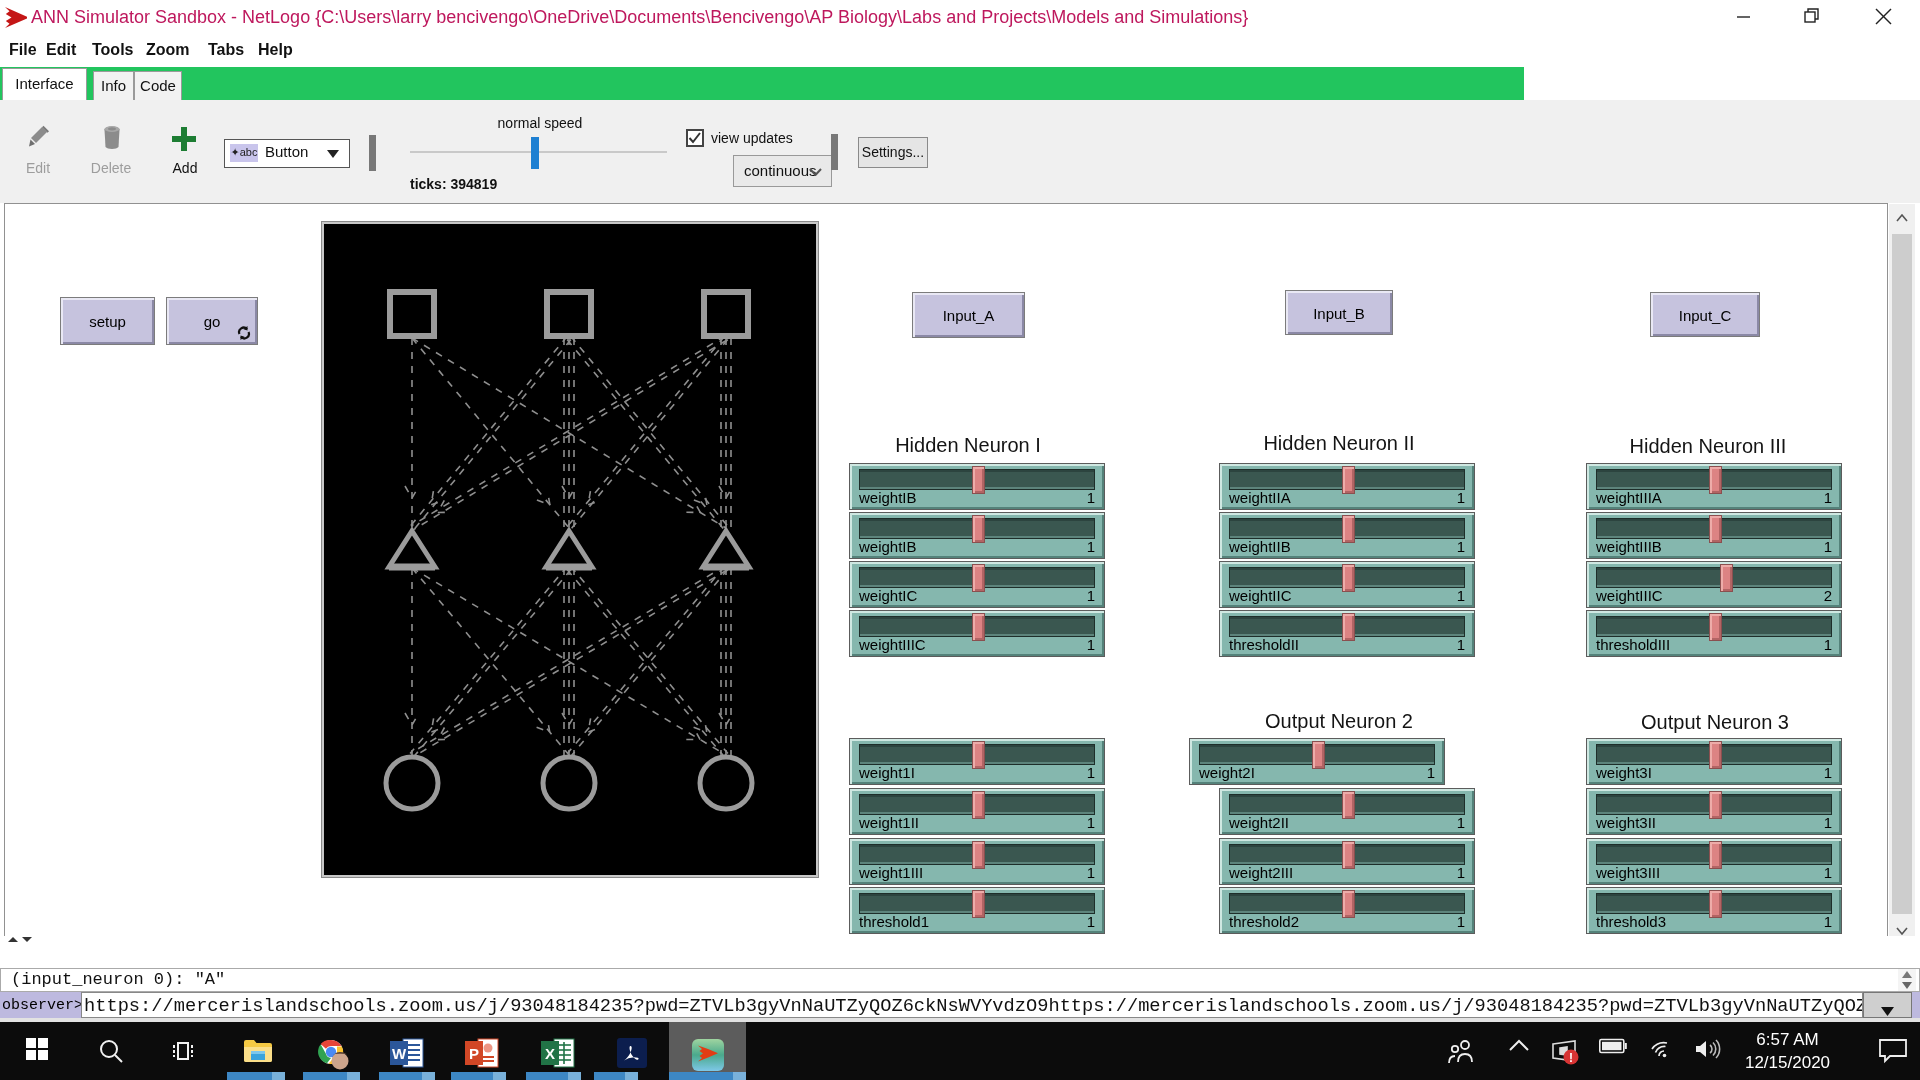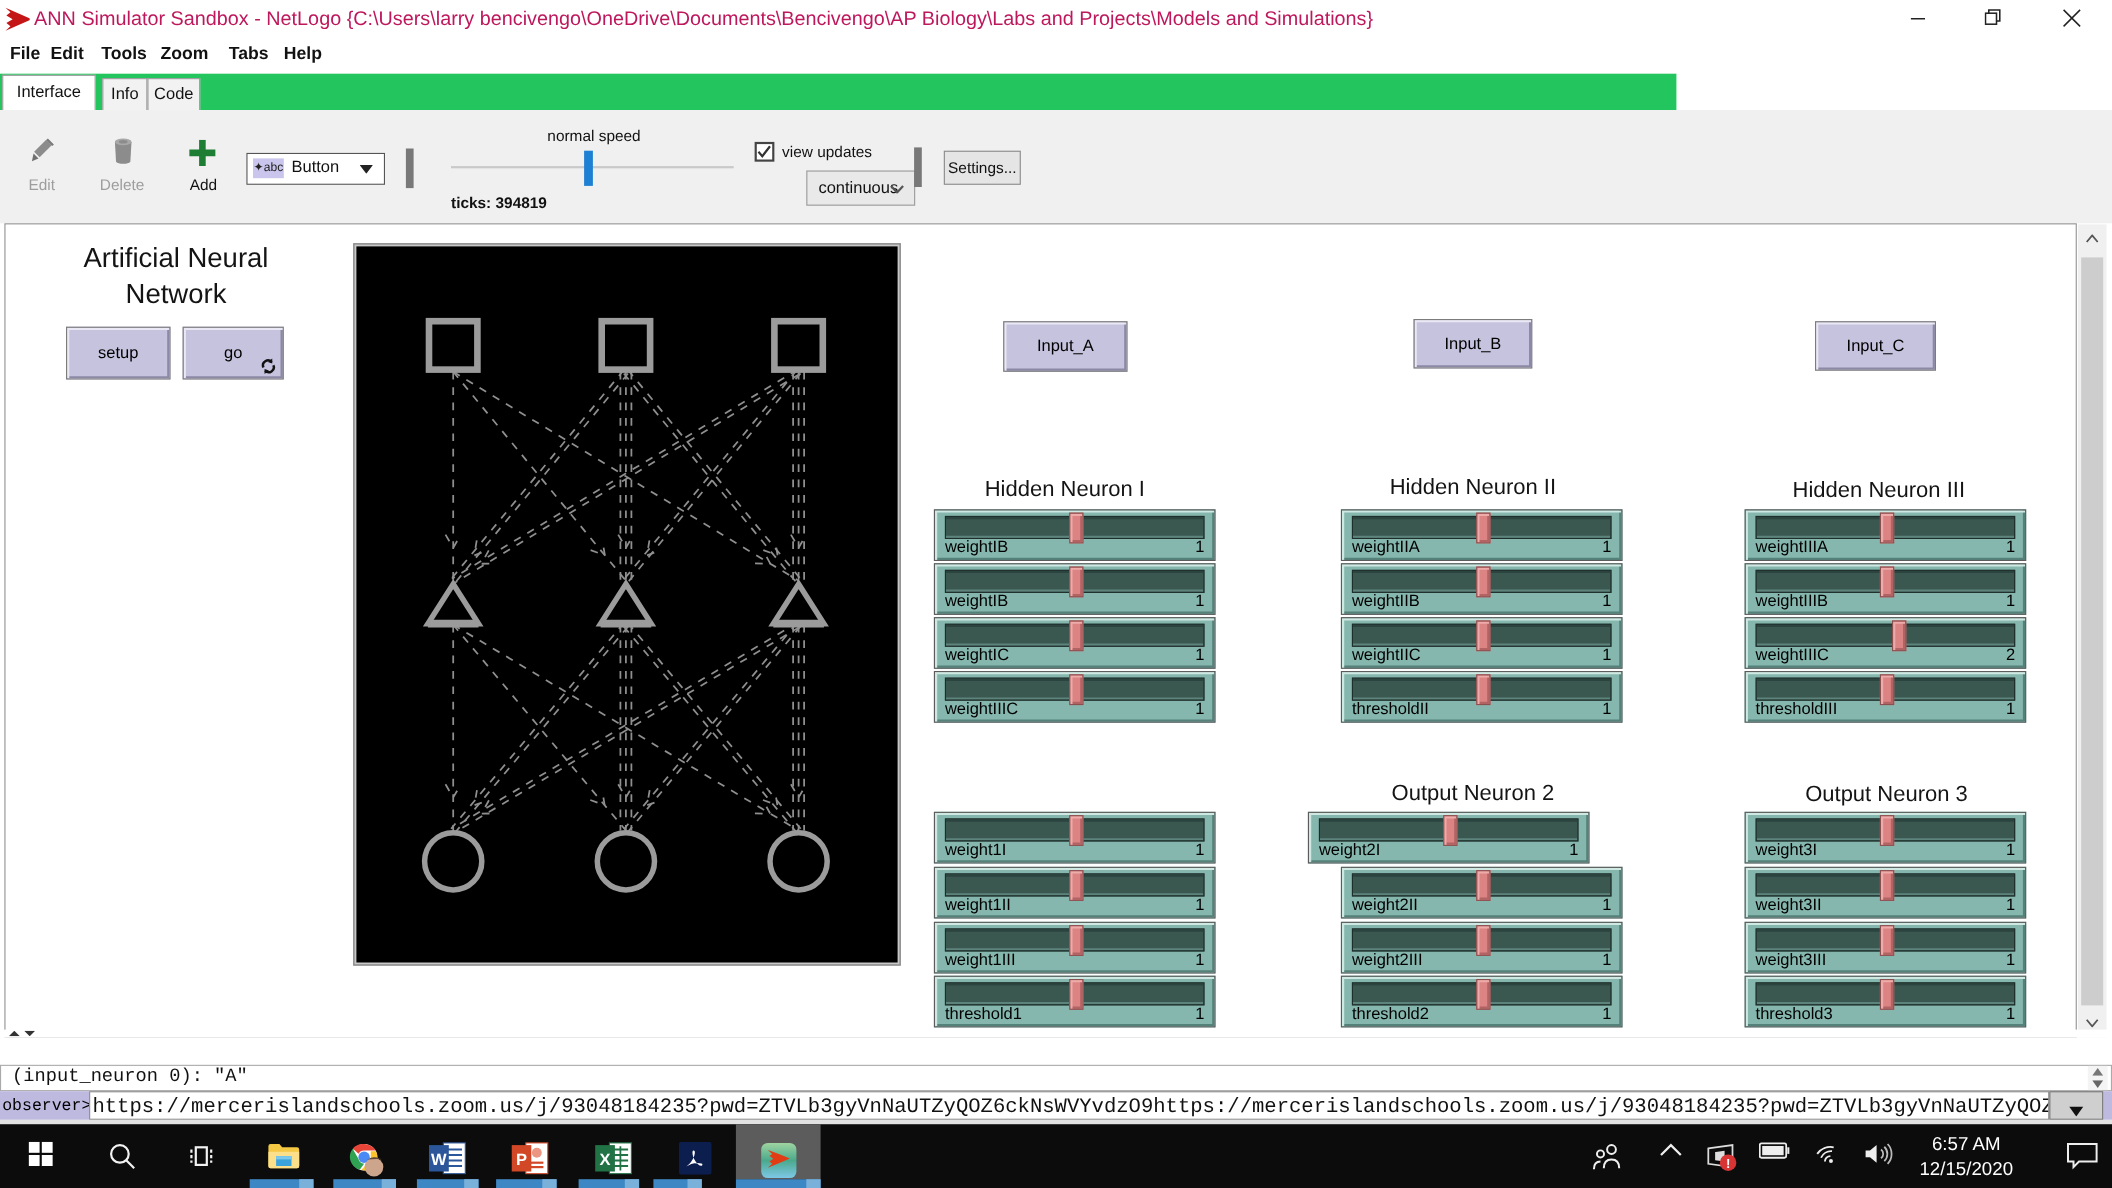--- a/index.html
+++ b/index.html
@@ -198,21 +198,20 @@
       <path d="M 86 305 L 109 341 L 63 341 Z" fill="none" stroke="#9b9b9b" stroke-width="5"></path>
       <line x1="63" y1="341" x2="109" y2="341" stroke="#9b9b9b" stroke-width="7"></line>
       <path d="M 243 305 L 266 341 L 220 341 Z" fill="none" stroke="#9b9b9b" stroke-width="5"></path>
       <line x1="220" y1="341" x2="266" y2="341" stroke="#9b9b9b" stroke-width="7"></line>
       <path d="M 400 305 L 423 341 L 377 341 Z" fill="none" stroke="#9b9b9b" stroke-width="5"></path>
       <line x1="377" y1="341" x2="423" y2="341" stroke="#9b9b9b" stroke-width="7"></line>
       <circle cx="86" cy="557" r="26" fill="none" stroke="#9b9b9b" stroke-width="5"></circle>
       <circle cx="243" cy="557" r="26" fill="none" stroke="#9b9b9b" stroke-width="5"></circle>
       <circle cx="400" cy="557" r="26" fill="none" stroke="#9b9b9b" stroke-width="5"></circle>
     </svg>
- <div class="note" style="left:40px;top:219px;width:240px;font-size:25px;line-height:32px">Artificial Neural Network</div>
     <div class="note" style="left:839px;top:432px;width:258px;font-size:20px;line-height:26px">Hidden Neuron I</div>
     <div class="note" style="left:1210px;top:430px;width:258px;font-size:20px;line-height:26px">Hidden Neuron II</div>
     <div class="note" style="left:1579px;top:433px;width:258px;font-size:20px;line-height:26px">Hidden Neuron III</div>
     <div class="note" style="left:845px;top:740px;width:258px;font-size:20px;line-height:26px">Output Neuron 1</div>
     <div class="note" style="left:1210px;top:708px;width:258px;font-size:20px;line-height:26px">Output Neuron 2</div>
     <div class="note" style="left:1586px;top:709px;width:258px;font-size:20px;line-height:26px">Output Neuron 3</div>
  <div class="pb" style="left:60px;top:297px;width:95px;height:48px"><span>setup</span></div>
     <div class="pb" style="left:166px;top:297px;width:92px;height:48px"><span>go</span><svg width="16" height="16" viewBox="0 0 16 16" style="position:absolute;right:5px;bottom:3px">
         <path d="M3.5 9 A 4.5 4.5 0 0 1 11 4.2" fill="none" stroke="#111" stroke-width="2.2"></path>
         <path d="M12.5 7 A 4.5 4.5 0 0 1 5 11.8" fill="none" stroke="#111" stroke-width="2.2"></path>

